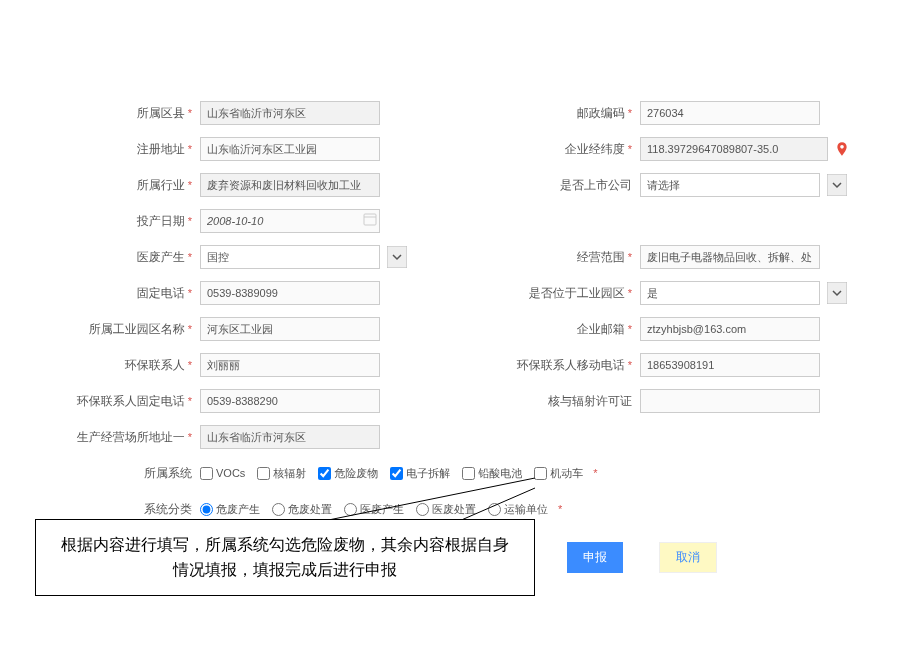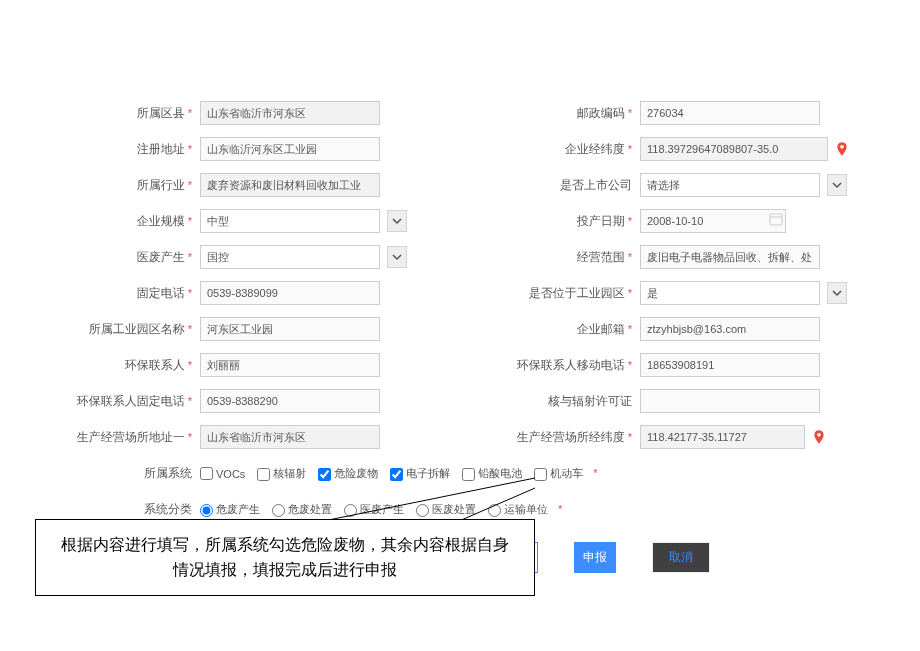--- a/index.html
+++ b/index.html
@@ -12,27 +12,27 @@
 .label{width:170px;text-align:right;padding-right:8px;color:#555}
 .star{color:#d9534f;margin-left:3px;font-size:11px}
 .star-abs{color:#d9534f;font-size:11px;margin-left:2px;align-self:center}
 .input,.select{width:180px;height:24px;border:1px solid #ccc;background:#fafafa;padding:0 6px;font-size:11px;color:#555;font-family:inherit}
 .readonly{background:#f2f2f2}
 .select{appearance:none;-webkit-appearance:none;background:#fff}
 .sel-wrap{position:relative;width:208px;height:24px;display:inline-block}
 .sel-wrap svg{position:absolute;right:1px;top:1px;width:20px;height:22px;pointer-events:none}
 .loc-icon{width:20px;height:20px;display:inline-flex;align-items:center;justify-content:center;margin-left:4px}
 .checks,.radios{display:flex;align-items:center;gap:4px;flex-wrap:wrap}
-.cb,.rb{display:flex;align-items:flex-end;gap:3px;margin-right:8px;font-size:11px;color:#555}
+.cb,.rb{display:flex;align-items:center;gap:3px;margin-right:8px;font-size:11px;color:#555}
 .cb input,.rb input{margin:0}
 .btns{display:flex;gap:36px;justify-content:center;margin-top:20px;margin-left:80px}
 .btn{padding:6px 16px;font-size:12px;border:1px solid transparent;cursor:pointer;font-family:inherit}
 .btn-primary{background:#3b8cff;color:#fff;border-color:#3b8cff}
 .btn-outline{background:#fff;color:#3b8cff;border-color:#3b8cff}
-.btn-ghost{background:#404040;color:#3b8cff;border:1px solid #eee}
+.btn-ghost{background:#fef9c3;color:#3b8cff;border:1px solid #eee}
 .callout{position:absolute;left:35px;bottom:55px;width:500px;border:1px solid #000;padding:12px 18px;font-size:16px;color:#000;font-family:SimSun,serif;line-height:1.6;text-align:center;background:#fff}
 .lines svg{position:absolute;left:0;top:0;pointer-events:none}
 .date-icon{position:absolute;right:2px;top:2px;opacity:.4}
 </style>
 </head>
 <body>
 
 <div class="form">
 
   <div class="row">
@@ -73,34 +73,24 @@
         <input class="input select" readonly="" value="请选择" style="">
         <svg viewBox="0 0 20 22">
             <rect x="0" y="0" width="20" height="22" fill="#eee" stroke="#bbb"></rect>
             <path d="M6 9l4 4 4-4" stroke="#555" fill="none" stroke-width="1.5"></path>
           </svg>
       </span>
     </div>
   </div>
 
   <div class="row">
-    <div class="col col-l">
-      <span class="label"><span>企业规模</span><span class="star">*</span></span>
-      <span class="sel-wrap">
-        <input class="input select" readonly="" value="中型" style="">
-        <svg viewBox="0 0 20 22">
-            <rect x="0" y="0" width="20" height="22" fill="#eee" stroke="#bbb"></rect>
-            <path d="M6 9l4 4 4-4" stroke="#555" fill="none" stroke-width="1.5"></path>
-          </svg>
-      </span>
-    </div>
     <div class="col col-r">
       <span class="label"><span>投产日期</span><span class="star">*</span></span>
       <span style="position:relative;display:inline-block">
-        <input class="input" style="width: 146px;" value="2008-10-10">
+        <input class="input" style="width: 180px; font-style: italic;" value="2008-10-10">
         <svg class="date-icon" width="16" height="16" viewBox="0 0 16 16">
             <rect x="2" y="3" width="12" height="11" rx="1" fill="none" stroke="#888"></rect>
             <line x1="2" y1="6" x2="14" y2="6" stroke="#888"></line>
           </svg>
       </span>
     </div>
   </div>
 
   <div class="row">
     <div class="col col-l">
@@ -167,29 +157,20 @@
       <span class="label"><span>核与辐射许可证</span></span>
       <input class="input" value="" style="">
     </div>
   </div>
 
   <div class="row">
     <div class="col col-l">
       <span class="label"><span>生产经营场所地址一</span><span class="star">*</span></span>
       <input class="input readonly" readonly="" value="山东省临沂市河东区" style="">
     </div>
-    <div class="col col-r">
-      <span class="label"><span>生产经营场所经纬度</span><span class="star">*</span></span>
-      <input class="input readonly" style="width: 165px;" readonly="" value="118.42177-35.11727">
-      <span class="loc-icon">
-        <svg width="16" height="16" viewBox="0 0 24 24">
-            <path fill="#e74c3c" d="M12 2C8 2 5 5 5 9c0 5 7 13 7 13s7-8 7-13c0-4-3-7-7-7zm0 9.5A2.5 2.5 0 1 1 12 6a2.5 2.5 0 0 1 0 5.5z"></path>
-          </svg>
-      </span>
-    </div>
   </div>
 
   <div class="row">
     <div class="col" style="width:100%">
       <span class="label">所属系统</span>
       <div class="checks" id="systems-box">
           <label class="cb">
             <input type="checkbox" style="">
             <span>VOCs</span>
           </label>
@@ -243,21 +224,21 @@
             <span>运输单位</span>
           </label>
         </div>
       <span class="star-abs">*</span>
     </div>
   </div>
 
   <div class="btns">
     <button class="btn btn-primary">添加经营场所</button>
     <button class="btn btn-outline">删除经营场所</button>
-    <button class="btn btn-primary" style="padding:6px 8px">申报</button>
+    <button class="btn btn-primary" style="padding:6px 15px">申报</button>
     <button class="btn btn-ghost">取消</button>
   </div>
 
 </div>
 
 <div class="lines">
   <svg width="920" height="651">
     <line x1="420" y1="538" x2="535" y2="488" stroke="#000" stroke-width="1"></line>
     <line x1="240" y1="538" x2="535" y2="478" stroke="#000" stroke-width="1"></line>
   </svg>

